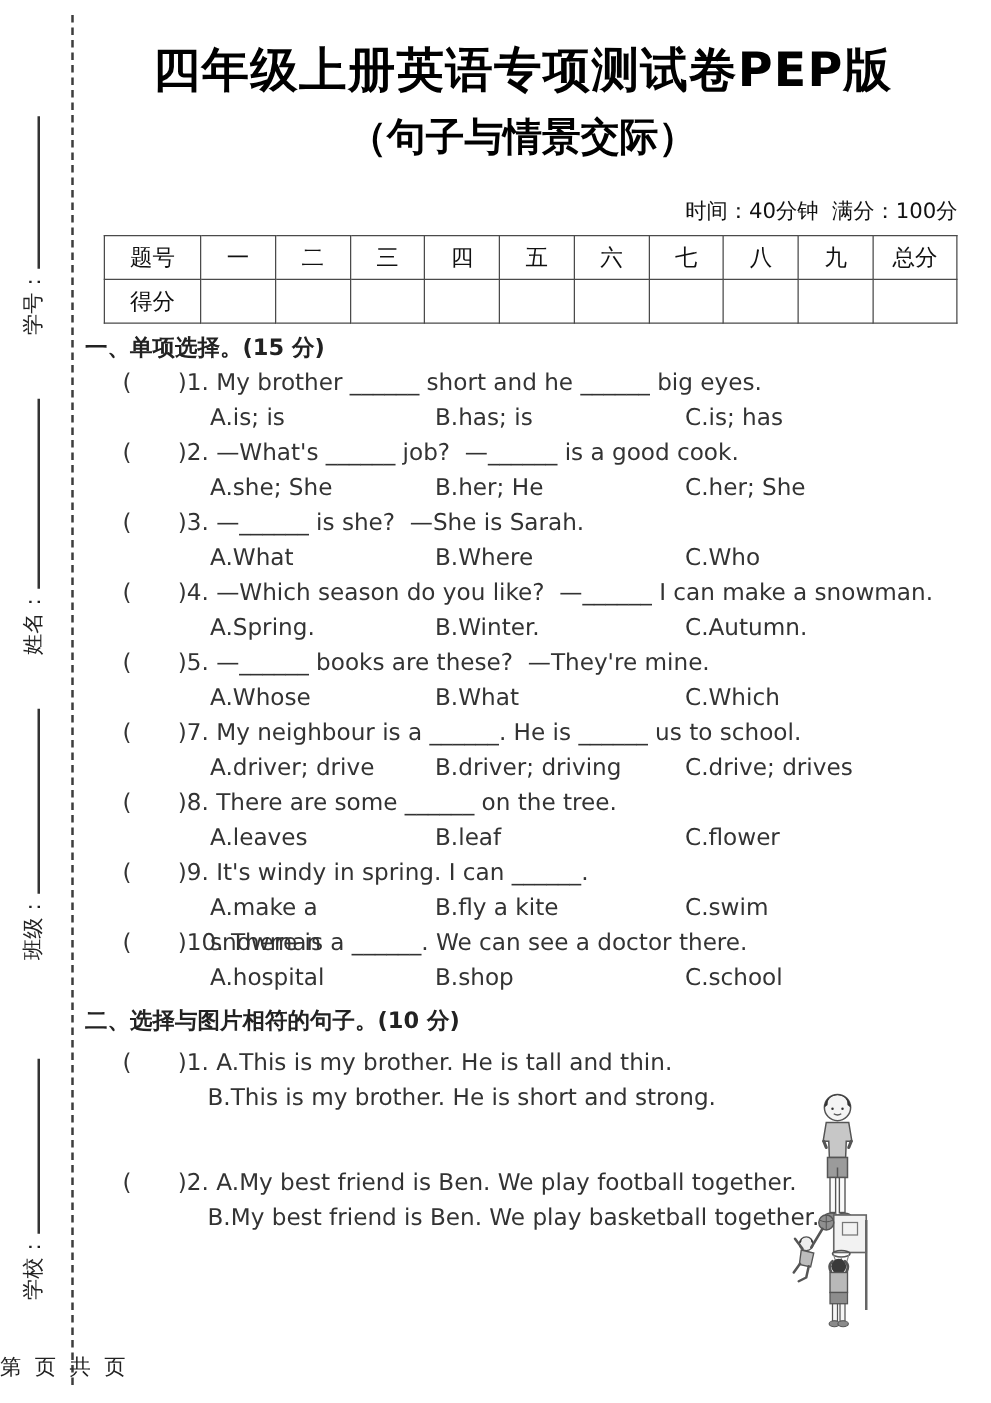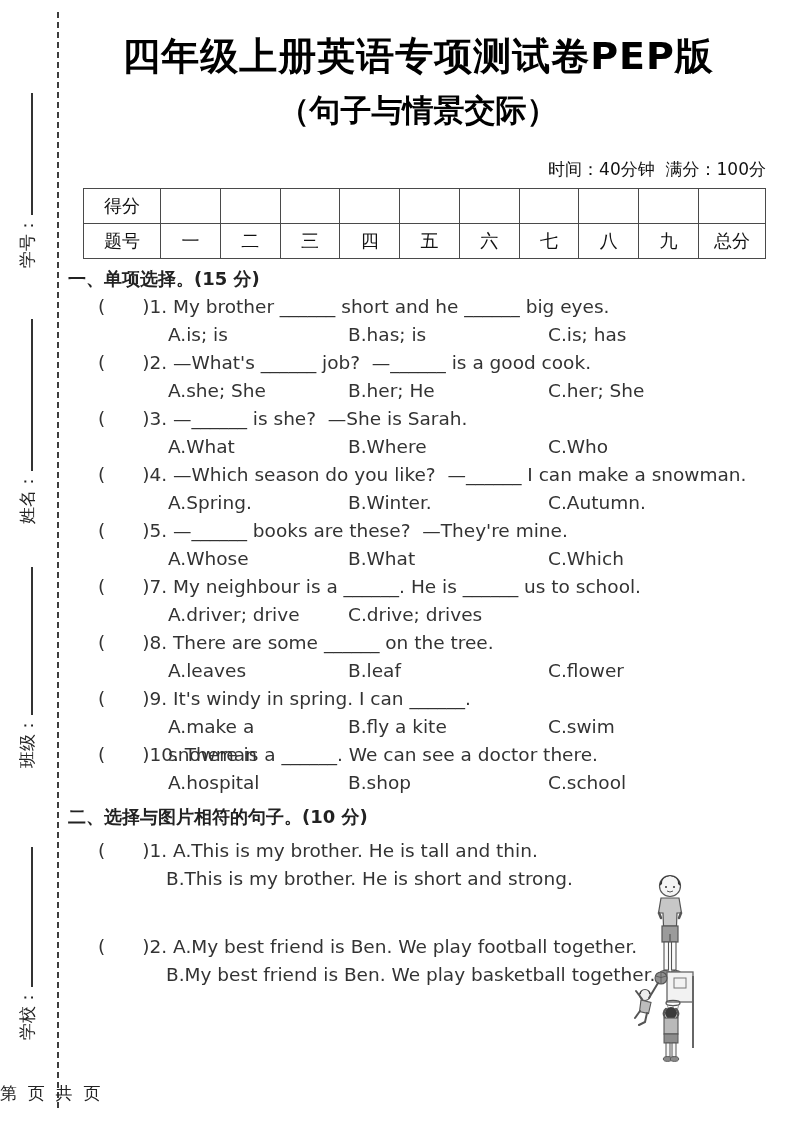--- a/index.html
+++ b/index.html
@@ -93,45 +93,45 @@
 
   <div class="main">
 
     <div class="title">四年级上册英语专项测试卷PEP版</div>
     <div class="subtitle">（句子与情景交际）</div>
     <div class="meta">时间：40分钟  满分：100分</div>
 
     <table class="score">
       <tbody>
           <tr>
-        <td class="c-first">得分</td>
-        <td></td>
-        <td></td>
-        <td></td>
-        <td></td>
-        <td></td>
-        <td></td>
-        <td></td>
-        <td></td>
-        <td></td>
-        <td class="c-last"></td>
-      </tr>
-      <tr>
         <td class="c-first">题号</td>
         <td>一</td>
         <td>二</td>
         <td>三</td>
         <td>四</td>
         <td>五</td>
         <td>六</td>
         <td>七</td>
         <td>八</td>
         <td>九</td>
         <td class="c-last">总分</td>
       </tr>
+      <tr>
+        <td class="c-first">得分</td>
+        <td></td>
+        <td></td>
+        <td></td>
+        <td></td>
+        <td></td>
+        <td></td>
+        <td></td>
+        <td></td>
+        <td></td>
+        <td class="c-last"></td>
+      </tr>
     </tbody>
       </table>
 
     <div class="sec-heading">一、单项选择。(15 分)</div>
 
     <div>
       <div class="ql"><span class="bracket">(　　)</span><span>1. My brother ______ short and he ______ big eyes.</span></div>
       <div class="opts">
           <span class="opt-a">A.is; is</span>
           <span class="opt-b">B.has; is</span>
@@ -167,20 +167,21 @@
       <div class="opts">
           <span class="opt-a">A.Whose</span>
           <span class="opt-b">B.What</span>
           <span class="opt-c">C.Which</span>
         </div>
     </div>
     <div>
       <div class="ql"><span class="bracket">(　　)</span><span>7. My neighbour is a ______. He is ______ us to school.</span></div>
       <div class="opts">
           <span class="opt-a">A.driver; drive</span>
+          <span class="opt-b">B.driver; driving</span>
           <span class="opt-c">C.drive; drives</span>
         </div>
     </div>
     <div>
       <div class="ql"><span class="bracket">(　　)</span><span>8. There are some ______ on the tree.</span></div>
       <div class="opts">
           <span class="opt-a">A.leaves</span>
           <span class="opt-b">B.leaf</span>
           <span class="opt-c">C.flower</span>
         </div>

